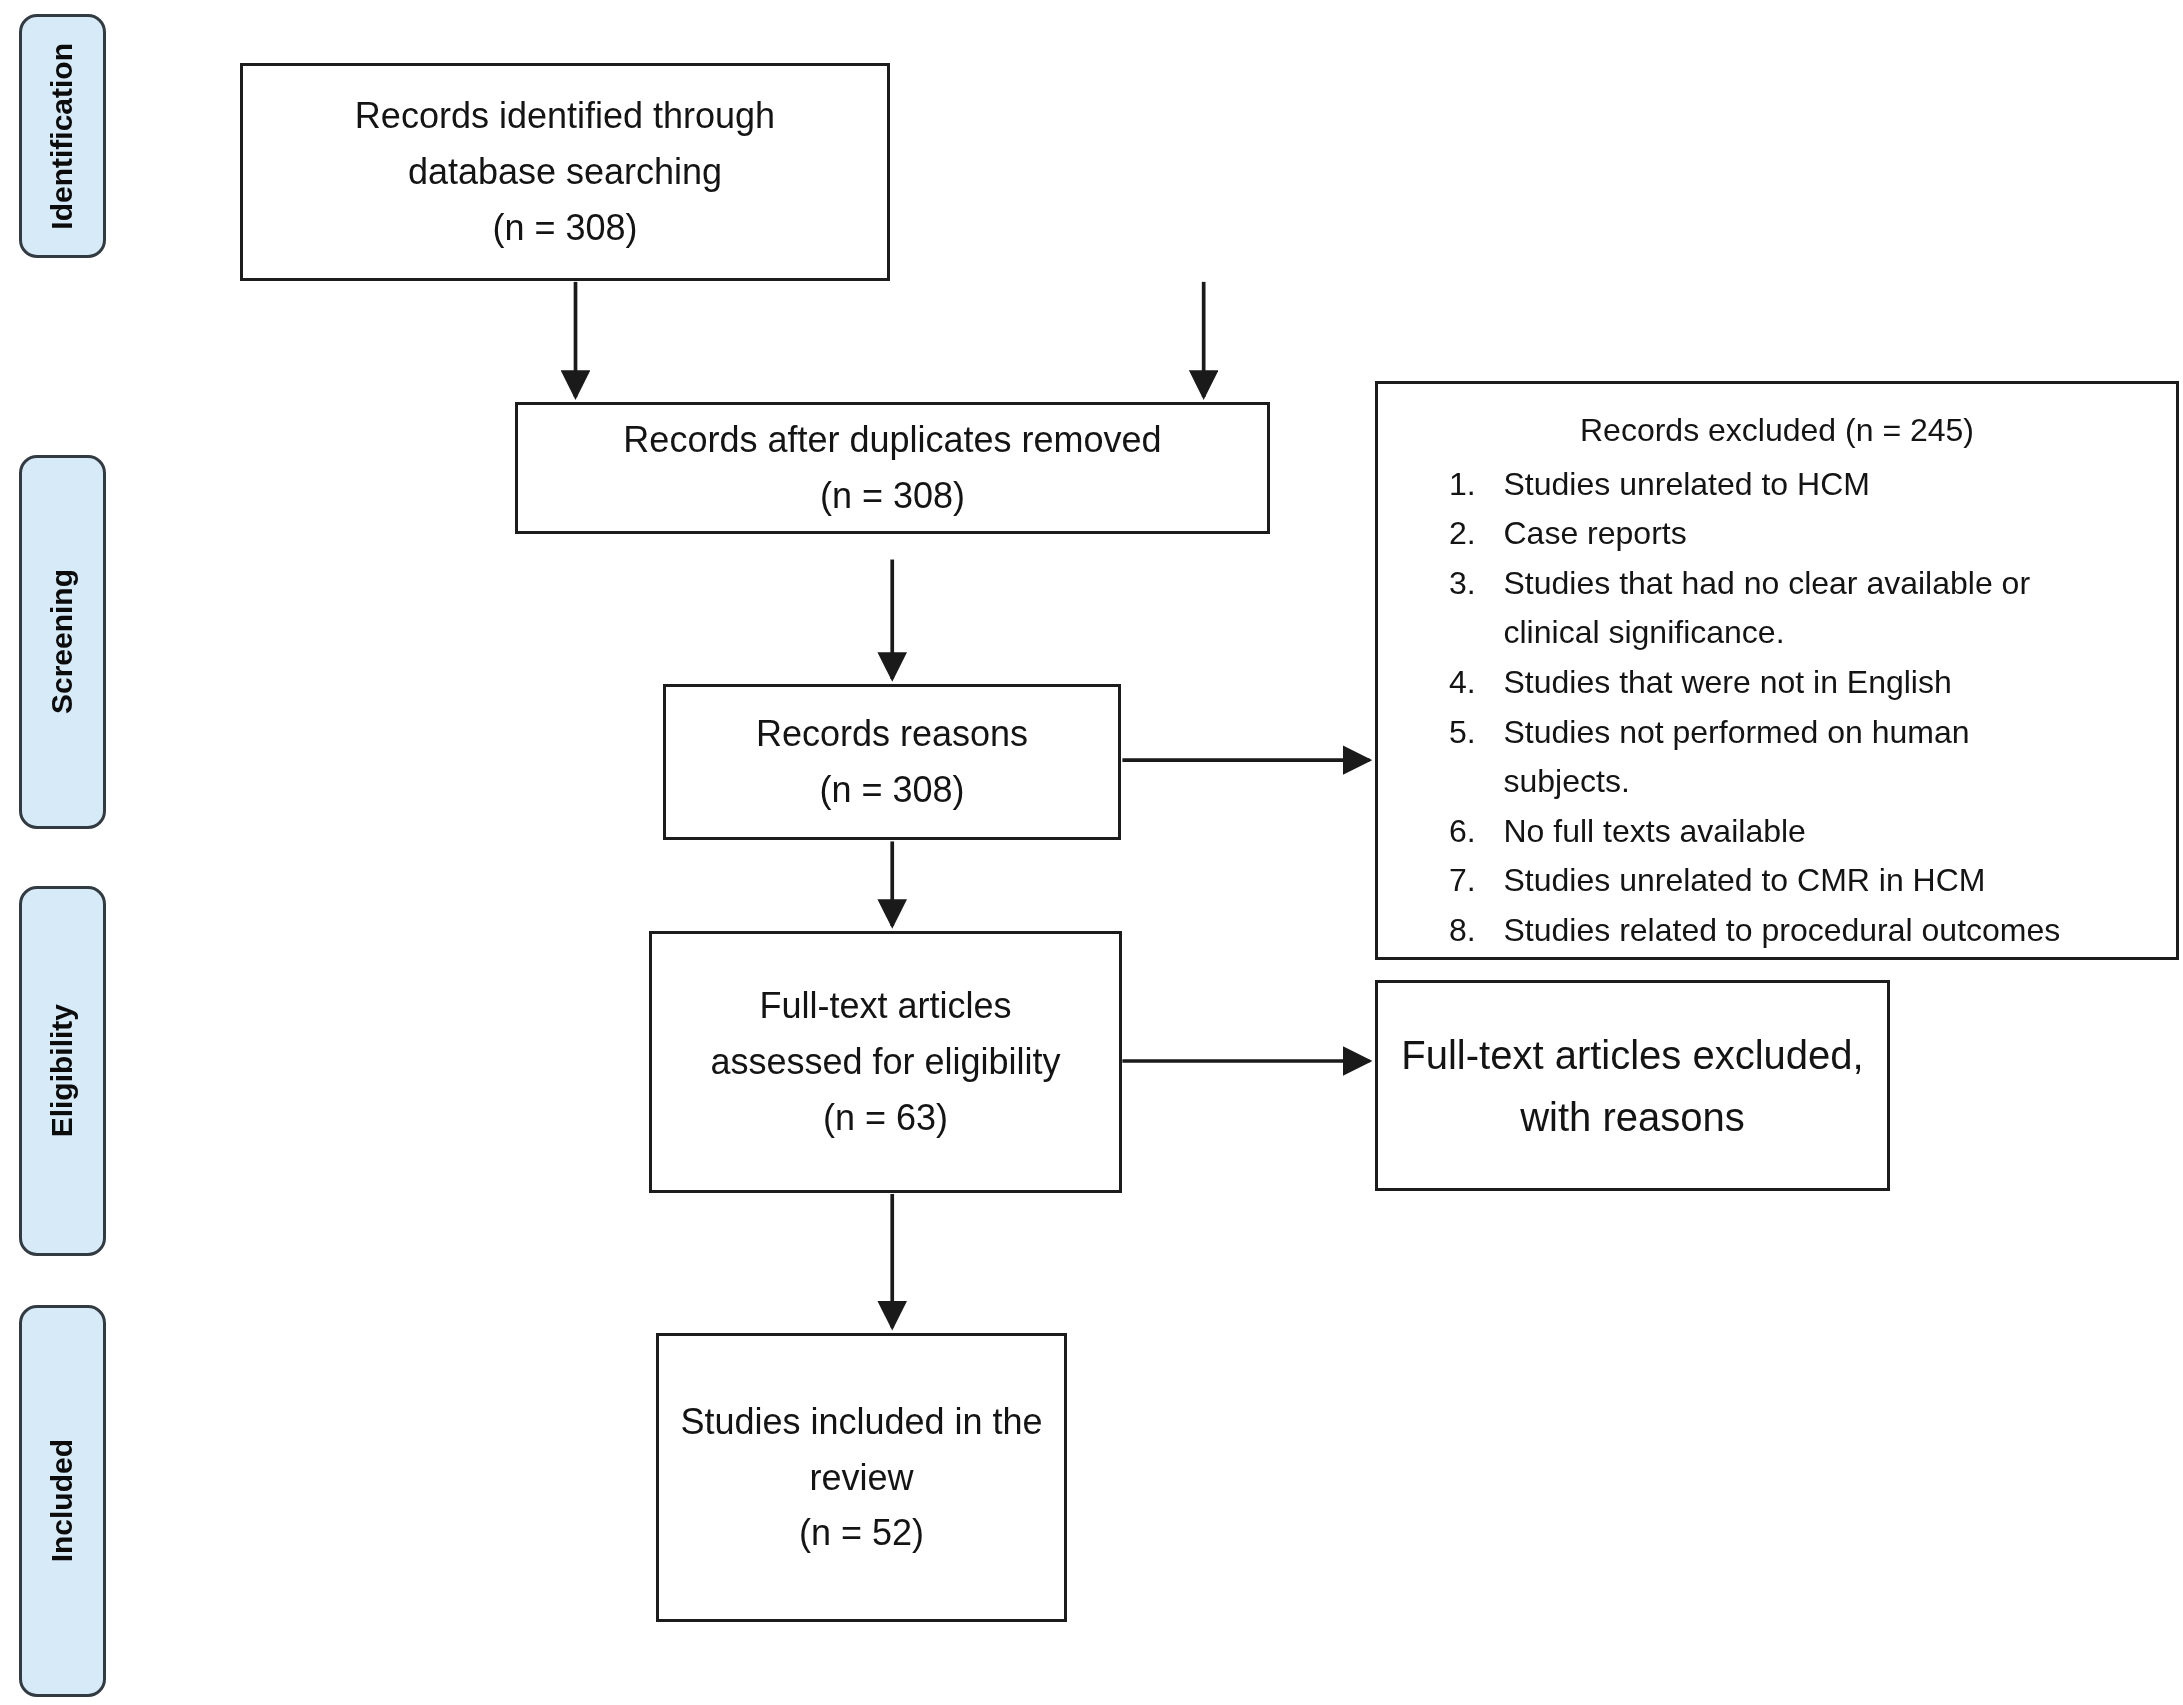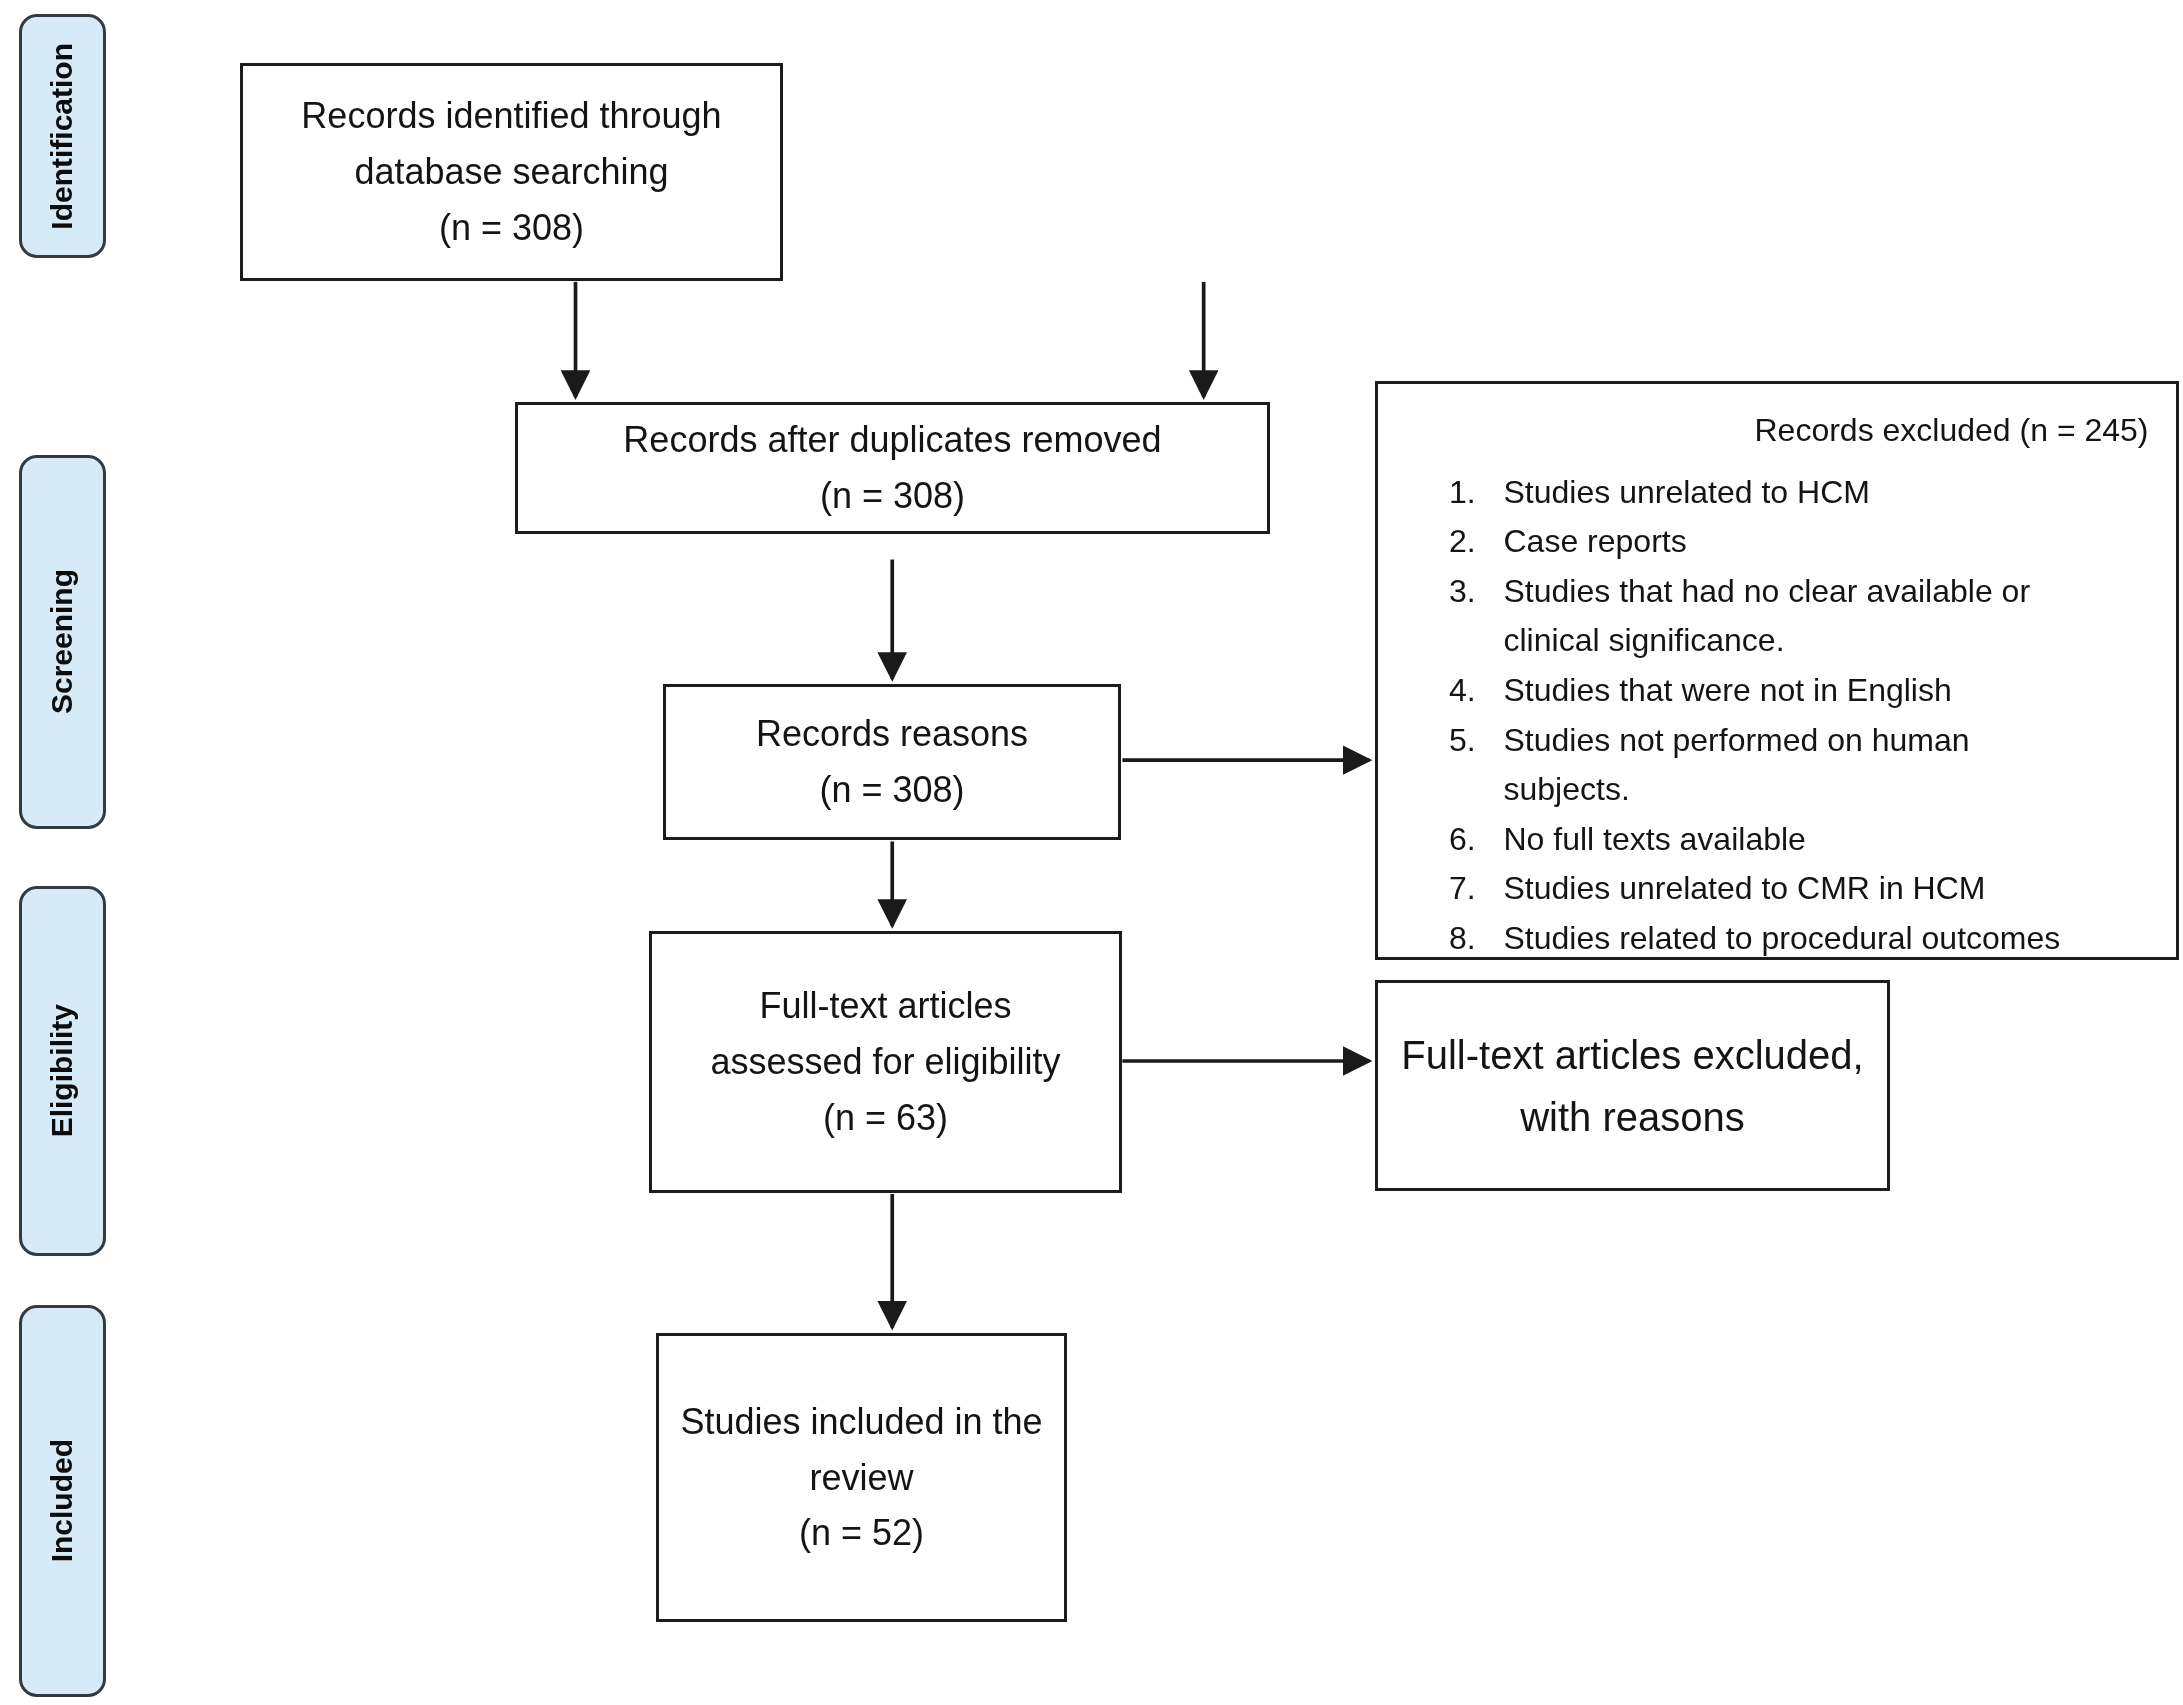--- a/index.html
+++ b/index.html
@@ -38,35 +38,35 @@
   .box {
     position:absolute; background:#ffffff;
     border:3.2px solid var(--box-border, #1c1c1c);
     display:flex; flex-direction:column;
     align-items:center; justify-content:center;
     text-align:center; font-size:36px; line-height:1.55;
     padding:5.3px 10.6px;
   }
   .box .label, .box .count { white-space:pre-line; }
 
-  #box-identified   { left:240px;  top:63px;  width:543px; height:218px; }
+  #box-identified   { left:240px;  top:63px;  width:650px; height:218px; }
   #box-additional   { left:938px; top:63px;  width:607px; height:218px; }
   #box-deduplicated { left:515px;  top:402px;  width:755px; height:132px; }
   #box-screened     { left:663px; top:684px; width:458px;  height:156px; }
   #box-fulltext     { left:649px; top:931px; width:473px;  height:262px; }
   #box-ft-excluded  { left:1375px; top:980px; width:515px;  height:211px; font-size:40px; padding:5.3px 6.3px; }
   #box-included     { left:656px; top:1333px; width:411px;  height:289px; }
 
   #box-excluded {
     left:1375px; top:381px; width:804px; height:579px;
     justify-content:flex-start; align-items:stretch;
     text-align:left; font-size:32px; line-height:1.55;
     padding:22px 27.5px 10.6px 27.5px;
   }
-  #box-excluded .extitle { text-align:right; margin-bottom:12px; white-space:pre-line; }
+  #box-excluded .extitle { text-align:center; margin-bottom:4px; white-space:pre-line; }
   #box-excluded ol { list-style:decimal; padding-left:79px; }
   #box-excluded li { padding-left:19px; white-space:pre-line; }
 </style>
 </head>
 <body>
 
 <div class="canvas">
 
   <svg class="arrows" viewBox="0 0 4135 3230" aria-hidden="true">
     <defs>

